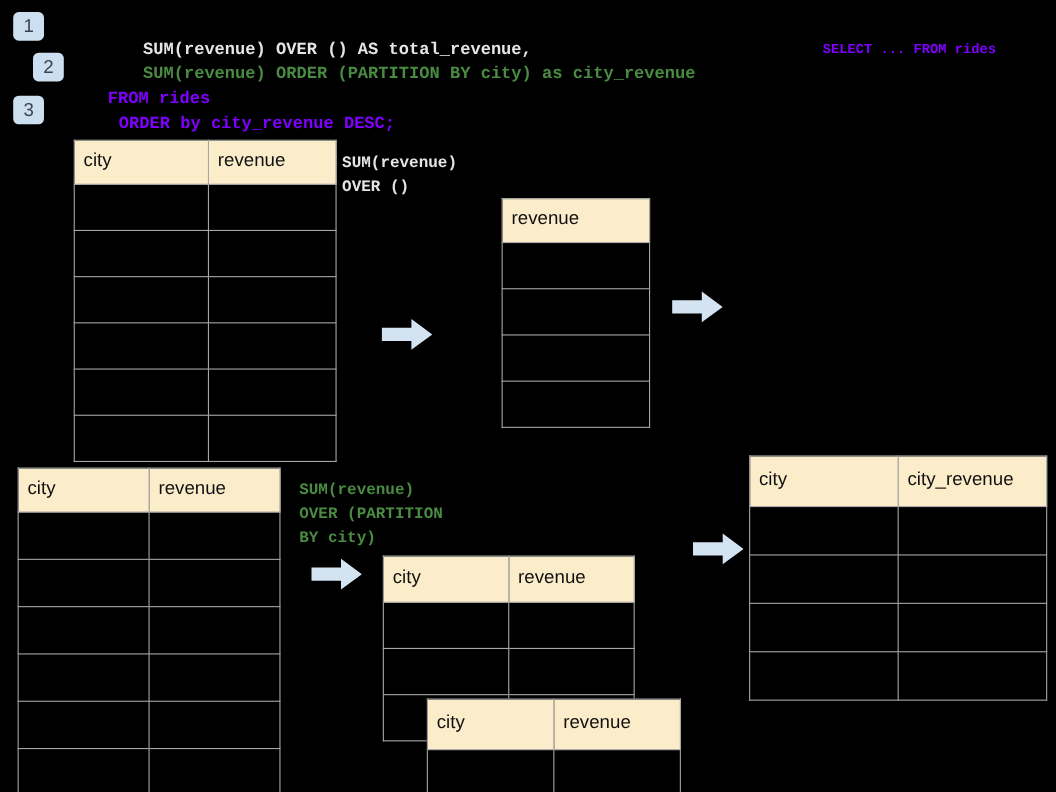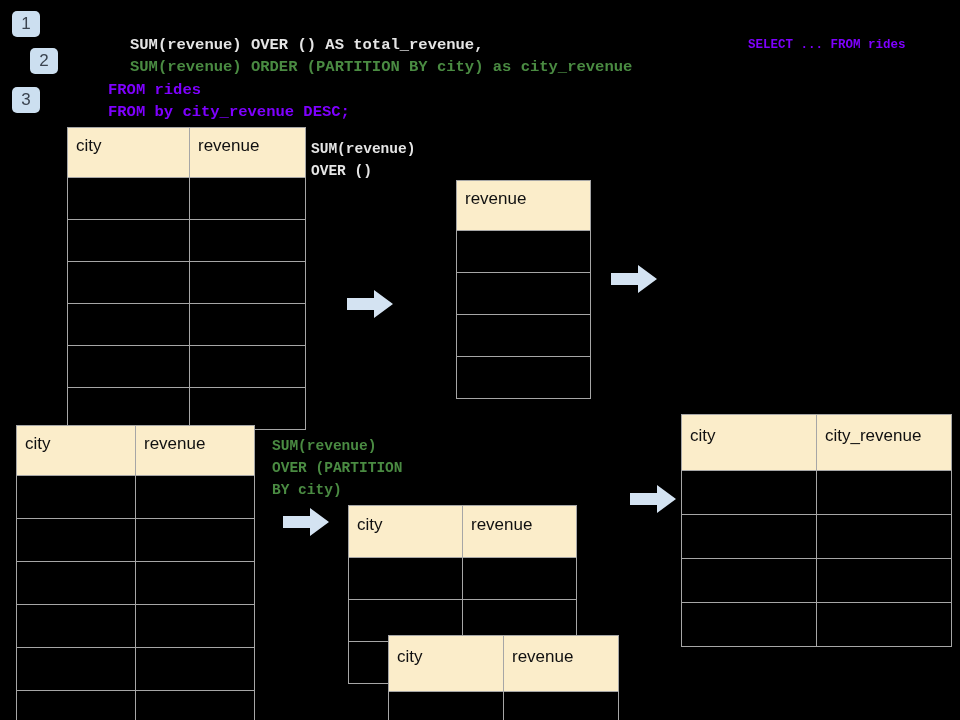--- a/index.html
+++ b/index.html
@@ -77,43 +77,43 @@
     background: #000000;
   }
   .tbl th {
     border: 1px solid #a6a6a6;
     background: #fbedca;
     color: #101010;
     font-family: "Liberation Sans", sans-serif;
     font-weight: normal;
     font-size: 17px;
     text-align: left;
-    padding: 0 0 14px 8px;
+    padding: 0 0 4px 8px;
   }
 
   
   .arrow {
     position: absolute;
     width: 46px;
     height: 30px;
   }
 </style>
 </head>
 <body>
 
 <div id="canvas">
 
   <div class="badge" style="left:12px; top:11px;">1</div>
   <div class="badge" style="left:30px; top:48px;">2</div>
   <div class="badge" style="left:12px; top:87px;">3</div>
 
   <div class="sql c-red" style="left:130px; top:34px;">SUM(revenue) OVER () AS total_revenue,</div>
   <div class="sql c-green" style="left:130px; top:56px;">SUM(revenue) ORDER (PARTITION BY city) as city_revenue</div>
-  <div class="sql c-purple" style="left:108px; top:79px;">FROM rides</div>
-  <div class="sql c-purple" style="left:108px; top:101px;">FROM by city_revenue DESC;</div>
+  <div class="sql c-purple" style="left:98px; top:79px;">FROM rides</div>
+  <div class="sql c-purple" style="left:108px; top:101px;">ORDER by city_revenue DESC;</div>
 
   <div class="side-note" style="left:748px; top:36px;">SELECT ... FROM rides</div>
 
   <div class="annot c-red" style="left:311px; top:138px;">SUM(revenue)
 OVER ()</div>
 
   <div class="annot c-green" style="left:272px; top:435px;">SUM(revenue)
 OVER (PARTITION
 BY city)</div>
 

